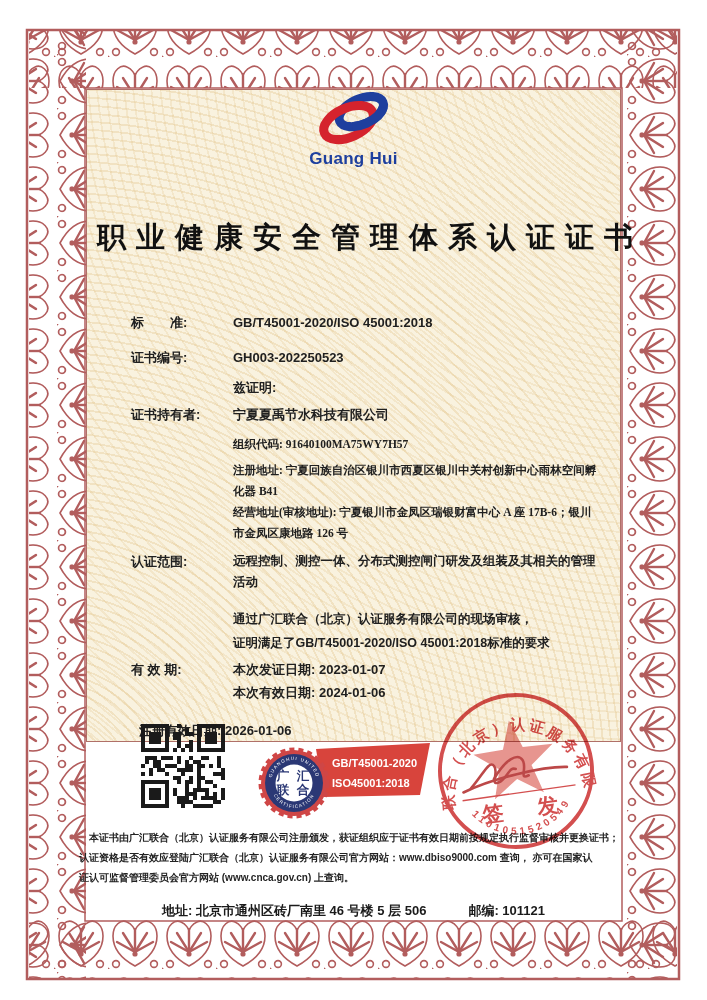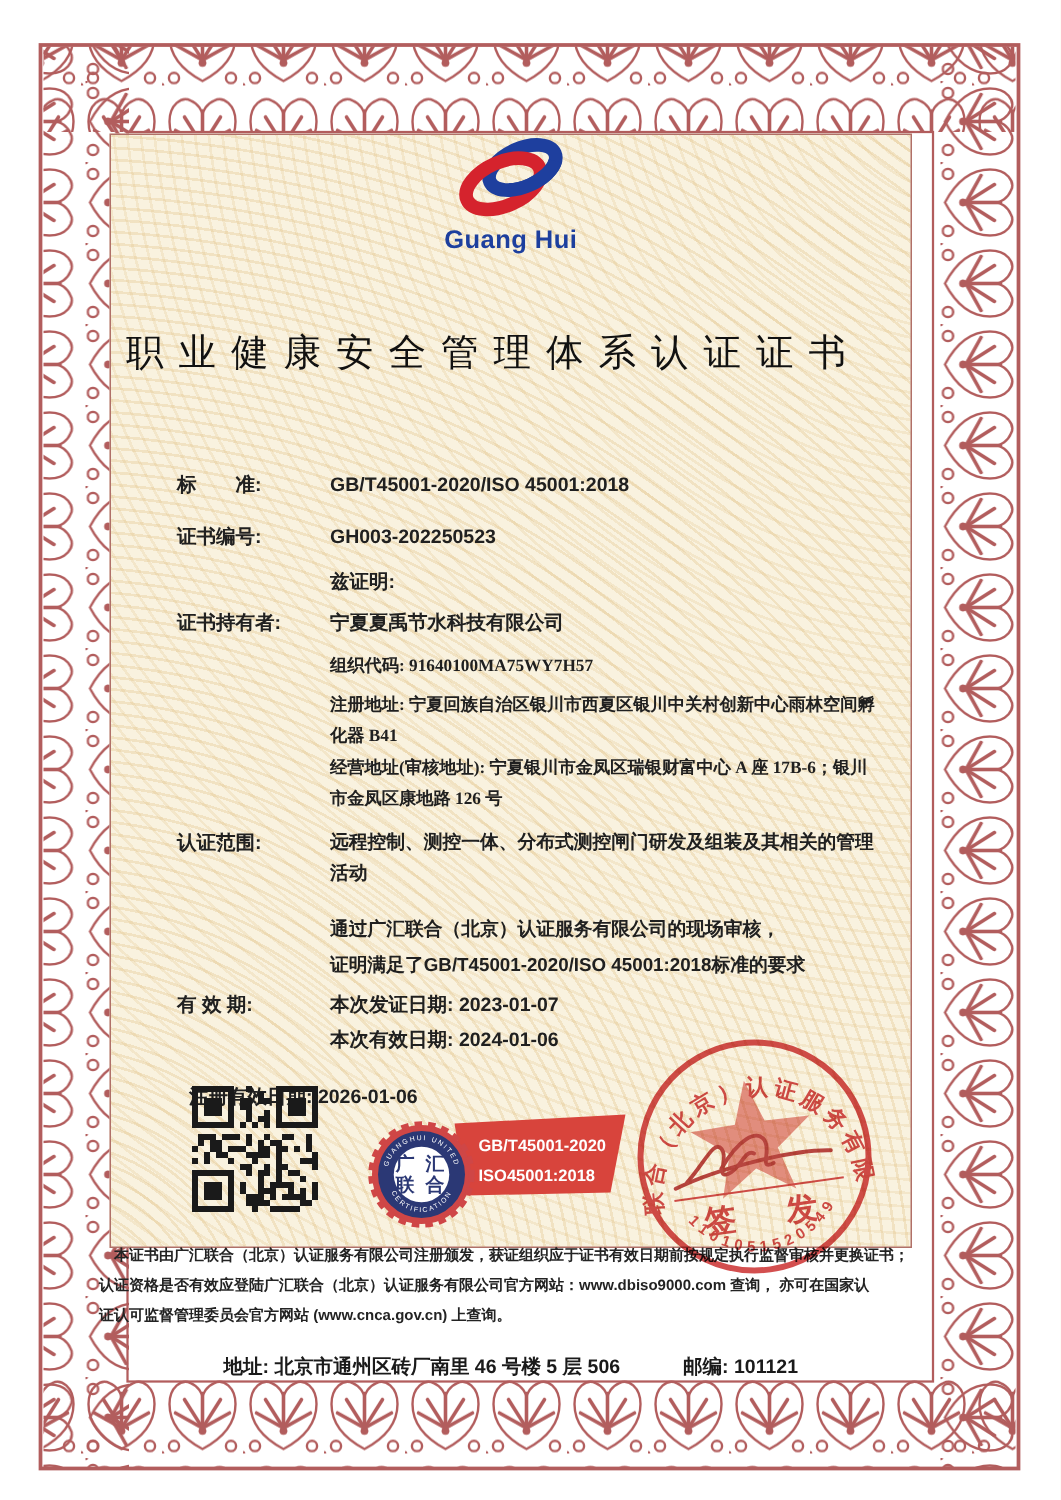--- a/index.html
+++ b/index.html
@@ -3,32 +3,32 @@
 <meta charset="utf-8">
 <style>
   html,body{margin:0;padding:0;}
   body{
     width:707px;height:1000px;position:relative;overflow:hidden;
     background:#ffffff;color:#1c1c1c;
     font-family:"Liberation Sans","DejaVu Sans",sans-serif;
   }
   .frame{position:absolute;left:0;top:0;}
   .inner{
-    position:absolute;left:73px;top:89px;width:535px;height:743px;
+    position:absolute;left:86px;top:89px;width:535px;height:653px;
     box-sizing:border-box;border:1px solid #b07068;
     background-color:#f9f2df;
     background-image:
       repeating-radial-gradient(circle at -8% 108%, rgba(223,189,126,0.30) 0 1.8px, rgba(0,0,0,0) 1.8px 8px),
       repeating-radial-gradient(circle at 108% -8%, rgba(223,189,126,0.22) 0 1.8px, rgba(0,0,0,0) 1.8px 9px);
   }
   .logo{position:absolute;top:-2px;left:0;width:100%;text-align:center;}
   .logo-text{font-size:17px;font-weight:bold;color:#1d3f9e;letter-spacing:.3px;margin-top:-3px;}
   .title{
     position:absolute;top:128px;left:0;width:100%;box-sizing:border-box;
-    text-align:left;font-size:25px;font-weight:normal;color:#111;
+    text-align:right;font-size:29px;font-weight:bold;color:#111;
     letter-spacing:10px;padding-left:10px;white-space:nowrap;
   }
   .fields{position:absolute;top:186px;left:44px;width:474px;font-size:13px;line-height:21px;font-weight:bold;color:#202020;}
   .row{display:flex;}
   .lbl{flex:0 0 102px;}
   .val{flex:1;}
   .indent{padding-left:102px;align-items:flex-end;}
   .sm{font-size:11.5px;font-family:Liberation Serif, serif;}
   .md{font-size:12.5px;}
   .g14{margin-bottom:14px;margin-top:36px;} .g9{margin-bottom:9px;justify-content:center;} .g6{margin-bottom:6px;}

